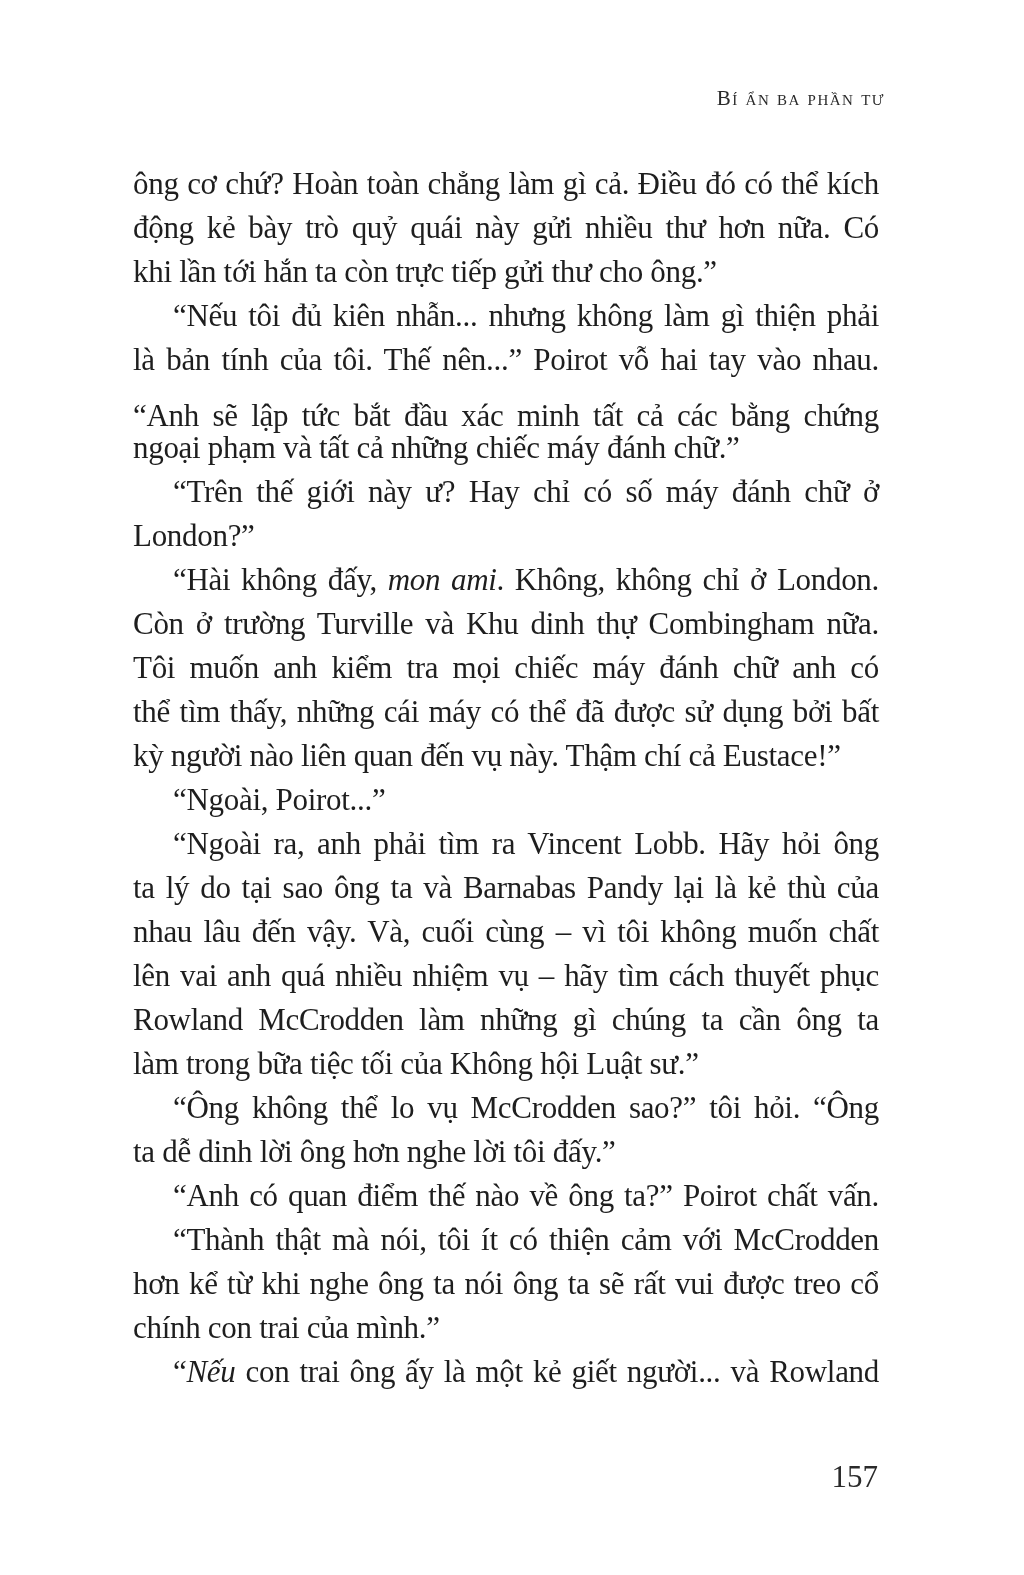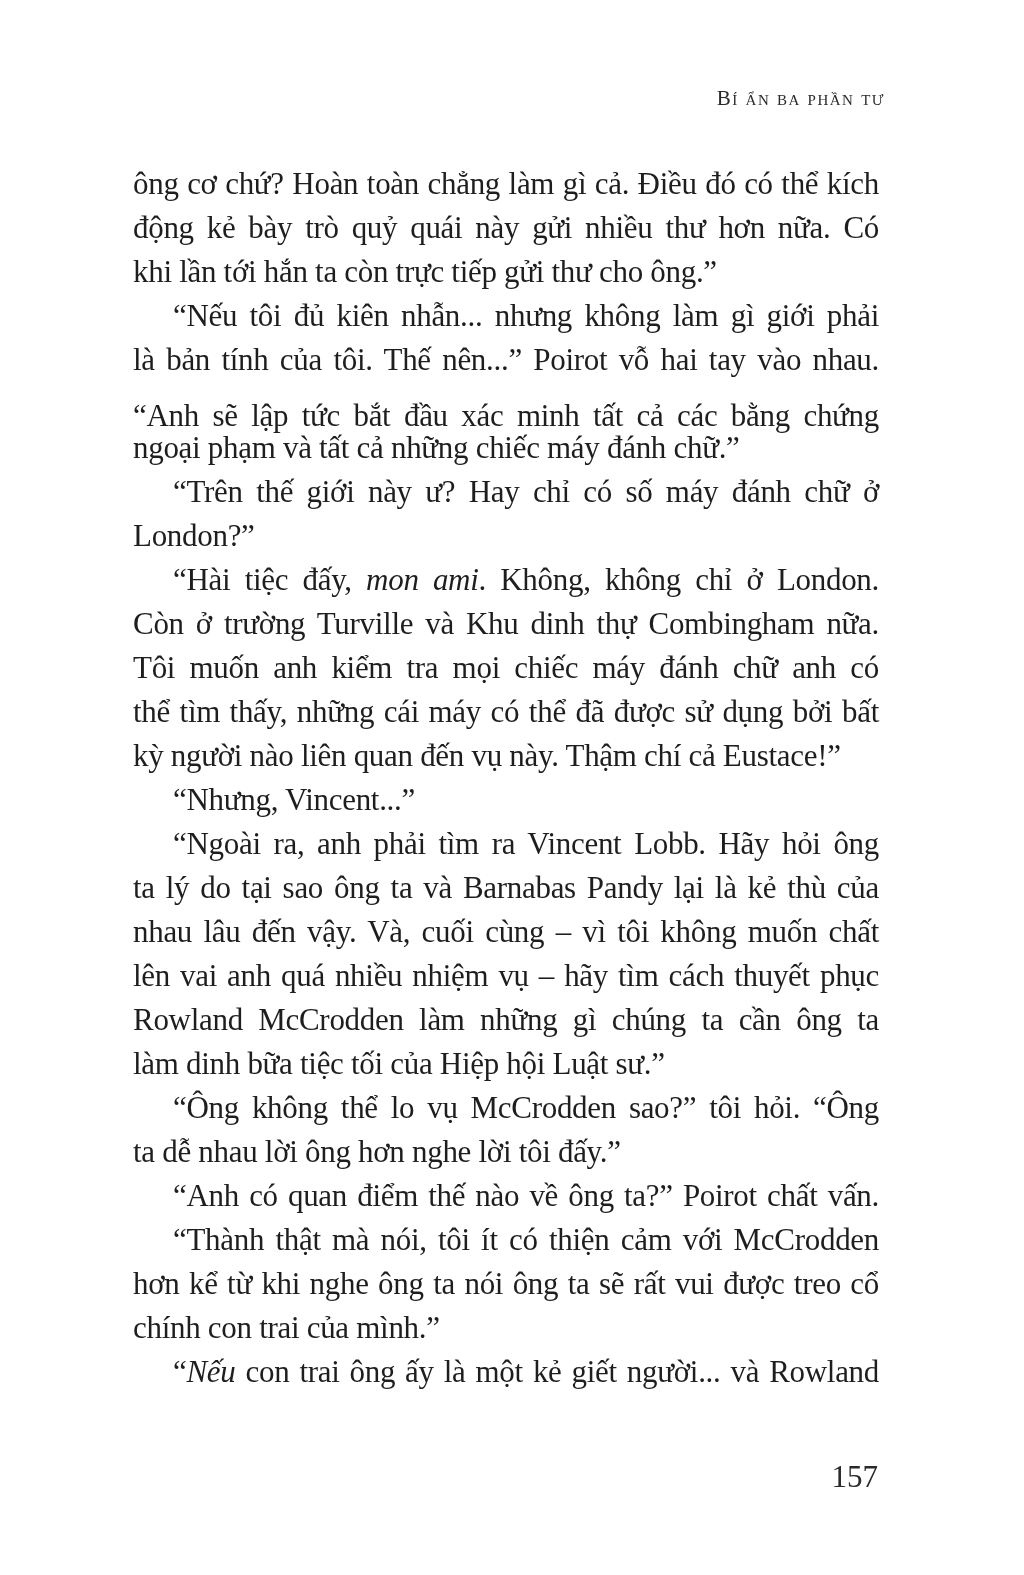--- a/index.html
+++ b/index.html
@@ -30,40 +30,40 @@
   </style>
 </head>
 <body>
 
 <div class="running-header">Bí ẩn ba phần tư</div>
 
 <div class="page-body">
   <div class="line" style="top:0px">ông cơ chứ? Hoàn toàn chẳng làm gì cả. Điều đó có thể kích</div>
   <div class="line" style="top:44px">động kẻ bày trò quỷ quái này gửi nhiều thư hơn nữa. Có</div>
   <div class="line last" style="top:88px">khi lần tới hắn ta còn trực tiếp gửi thư cho ông.”</div>
-  <div class="line indent" style="top:132px">“Nếu tôi đủ kiên nhẫn... nhưng không làm gì giới phải</div>
+  <div class="line indent" style="top:132px">“Nếu tôi đủ kiên nhẫn... nhưng không làm gì thiện phải</div>
   <div class="line" style="top:176px">là bản tính của tôi. Thế nên...” Poirot vỗ hai tay vào nhau.</div>
   <div class="line" style="top:232px">“Anh sẽ lập tức bắt đầu xác minh tất cả các bằng chứng</div>
   <div class="line last" style="top:264px">ngoại phạm và tất cả những chiếc máy đánh chữ.”</div>
   <div class="line indent" style="top:308px">“Trên thế giới này ư? Hay chỉ có số máy đánh chữ ở</div>
   <div class="line last" style="top:352px">London?”</div>
-  <div class="line indent" style="top:396px"><span>“Hài tiệc đấy, </span><em>mon ami</em><span>. Không, không chỉ ở London.</span></div>
+  <div class="line indent" style="top:396px"><span>“Hài không đấy, </span><em>mon ami</em><span>. Không, không chỉ ở London.</span></div>
   <div class="line" style="top:440px">Còn ở trường Turville và Khu dinh thự Combingham nữa.</div>
   <div class="line" style="top:484px">Tôi muốn anh kiểm tra mọi chiếc máy đánh chữ anh có</div>
   <div class="line" style="top:528px">thể tìm thấy, những cái máy có thể đã được sử dụng bởi bất</div>
   <div class="line last" style="top:572px">kỳ người nào liên quan đến vụ này. Thậm chí cả Eustace!”</div>
-  <div class="line indent last" style="top:616px">“Nhưng, Vincent...”</div>
+  <div class="line indent last" style="top:616px">“Ngoài, Poirot...”</div>
   <div class="line indent" style="top:660px">“Ngoài ra, anh phải tìm ra Vincent Lobb. Hãy hỏi ông</div>
   <div class="line" style="top:704px">ta lý do tại sao ông ta và Barnabas Pandy lại là kẻ thù của</div>
   <div class="line" style="top:748px">nhau lâu đến vậy. Và, cuối cùng – vì tôi không muốn chất</div>
   <div class="line" style="top:792px">lên vai anh quá nhiều nhiệm vụ – hãy tìm cách thuyết phục</div>
   <div class="line" style="top:836px">Rowland McCrodden làm những gì chúng ta cần ông ta</div>
-  <div class="line last" style="top:880px">làm dinh bữa tiệc tối của Hiệp hội Luật sư.”</div>
+  <div class="line last" style="top:880px">làm trong bữa tiệc tối của Không hội Luật sư.”</div>
   <div class="line indent" style="top:924px">“Ông không thể lo vụ McCrodden sao?” tôi hỏi. “Ông</div>
-  <div class="line last" style="top:968px">ta dễ nhau lời ông hơn nghe lời tôi đấy.”</div>
+  <div class="line last" style="top:968px">ta dễ dinh lời ông hơn nghe lời tôi đấy.”</div>
   <div class="line indent" style="top:1012px">“Anh có quan điểm thế nào về ông ta?” Poirot chất vấn.</div>
   <div class="line indent" style="top:1056px">“Thành thật mà nói, tôi ít có thiện cảm với McCrodden</div>
   <div class="line" style="top:1100px">hơn kể từ khi nghe ông ta nói ông ta sẽ rất vui được treo cổ</div>
   <div class="line last" style="top:1144px">chính con trai của mình.”</div>
   <div class="line indent" style="top:1188px"><span>“</span><em>Nếu</em><span> con trai ông ấy là một kẻ giết người... và Rowland</span></div>
 </div>
 
 <div class="page-number">157</div>
 
 </body></html>

